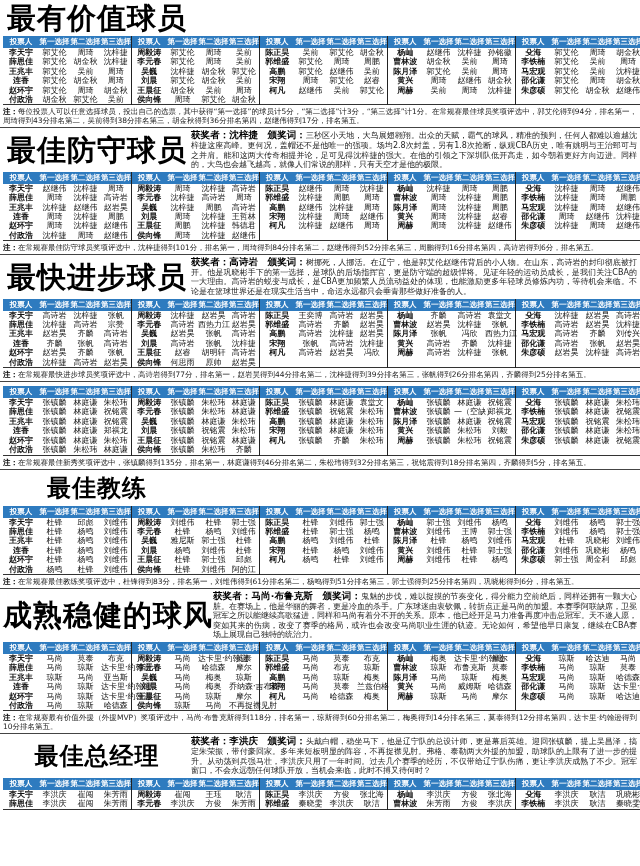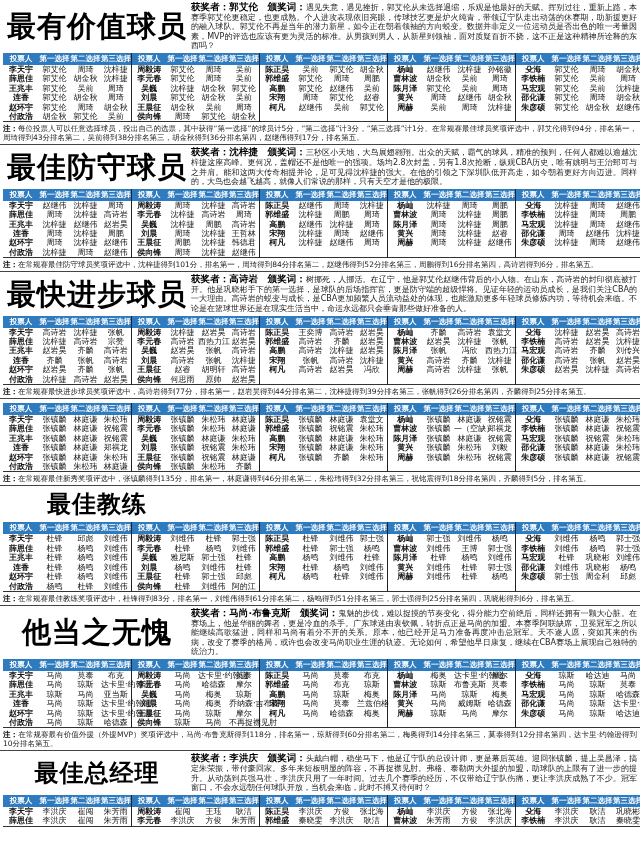--- a/index.html
+++ b/index.html
@@ -24,21 +24,20 @@
   .note b{font-weight:bold;color:#000;}
 </style>
 </head>
 <body>
 
 <div id="page">
   <div id="sections">
       <div class="section">
         <div class="sec-head">
           <div class="sec-title">最有价值球员</div>
-          <div class="sec-desc"><b class="wl">获奖者：郭艾伦</b><b class="wl">　颁奖词：</b><span>遇见失意，遇见挫折，郭艾伦从未选择退缩，乐观是他最好的天赋。挥别过往，重新上路，本赛季郭艾伦更稳定，也更成熟。个人进攻表现依旧亮眼，传球技艺更是炉火纯青，带领辽宁队走出动荡的休赛期，助新援更好的融入球队。郭艾伦不再是当年的潜力新星，如今正在朝着领袖的方向蜕变。数据并非定义一位运动员是否出色的唯一考量因素，MVP的评选也应该有更为灵活的标准。从男孩到男人，从新星到领袖，面对质疑百折不挠，这不正是这种精神所诠释的东西吗？</span></div>
         </div>
         <table class="vote">
           <colgroup>
             <col style="width: 36px;">
             <col style="width: 31px;">
             <col style="width: 31px;">
             <col style="width: 30px;">
             <col style="width: 36px;">
             <col style="width: 31px;">
             <col style="width: 31px;">
@@ -965,21 +964,21 @@
               <td></td>
               <td></td>
               <td></td>
             </tr>
           </tbody>
         </table>
         <div class="note"><b>注：</b><span>在常规赛最佳教练奖项评选中，杜锋得到83分，排名第一，刘维伟得到61分排名第二，杨鸣得到51分排名第三，郭士强得到25分排名第四，巩晓彬得到6分，排名第五。</span></div>
       </div>
       <div class="section">
         <div class="sec-head">
-          <div class="sec-title">他当之无愧</div>
+          <div class="sec-title">成熟稳健的球风</div>
           <div class="sec-desc"><b class="wl">获奖者：马尚·布鲁克斯</b><b class="wl">　颁奖词：</b><span>鬼魅的步伐，难以捉摸的节奏变化，得分能力空前绝后，同样还拥有一颗大心脏。在赛场上，他是华丽的舞者，更是冷血的杀手。广东球迷由衷钦佩，转折点正是马尚的加盟。本赛季阿联缺席，卫冕冠军之所以能继续高歌猛进，同样和马尚有着分不开的关系。原本，他已经开足马力准备再度冲击总冠军。天不遂人愿，突如其来的伤病，改变了赛季的格局，或许也会改变马尚职业生涯的轨迹。无论如何，希望他早日康复，继续在CBA赛场上展现自己独特的统治力。</span></div>
         </div>
         <table class="vote">
           <colgroup>
             <col style="width: 36px;">
             <col style="width: 31px;">
             <col style="width: 31px;">
             <col style="width: 30px;">
             <col style="width: 36px;">
             <col style="width: 31px;">

